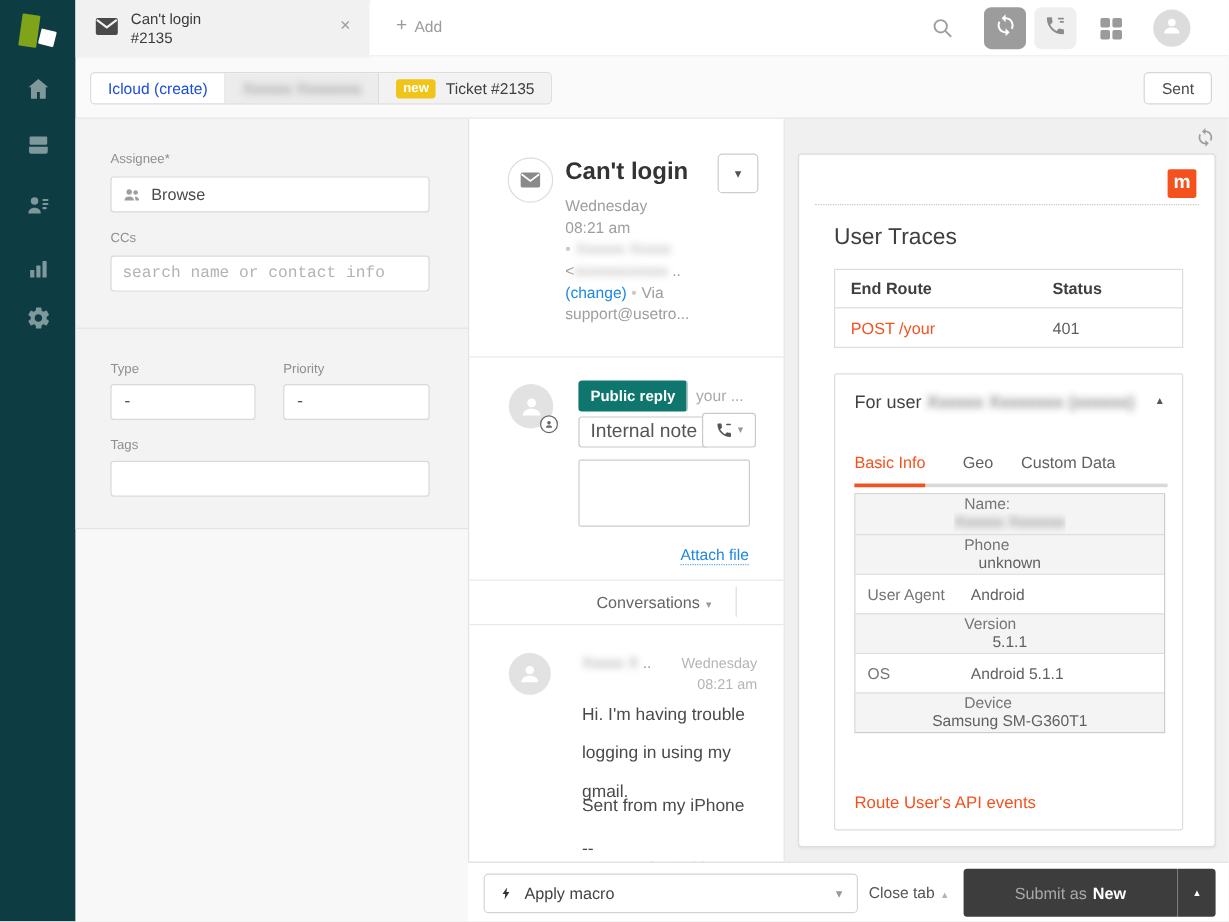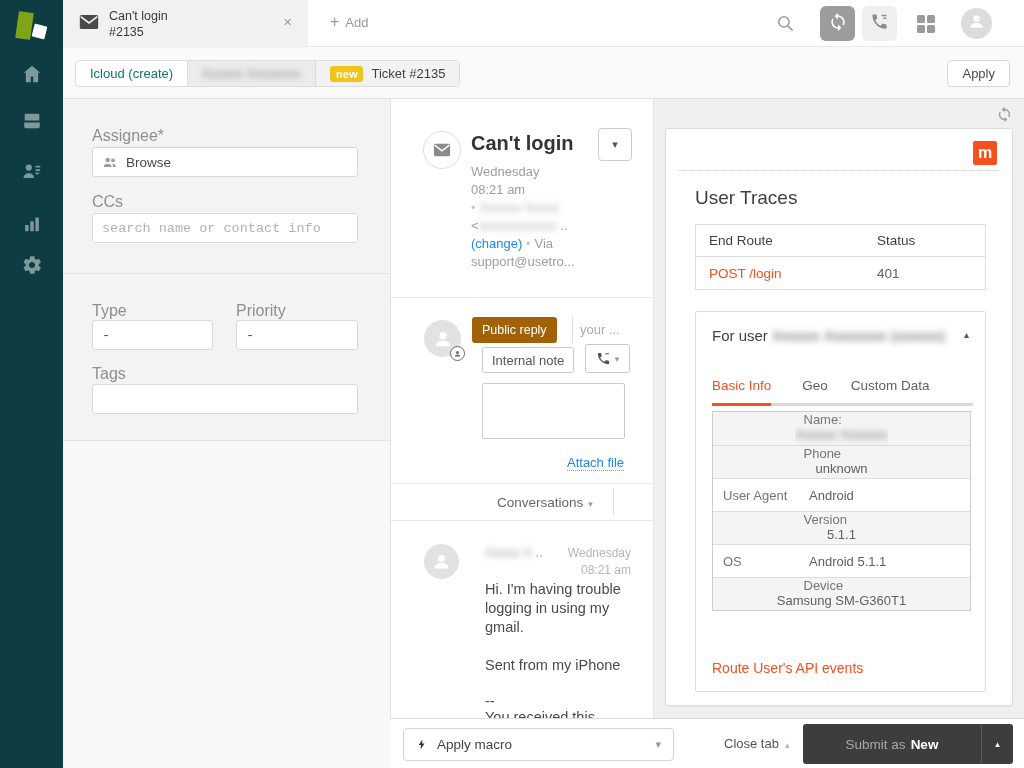--- a/index.html
+++ b/index.html
@@ -36,88 +36,88 @@
   .btn-sync svg { width:20px; height:20px; fill:#fff; }
   .btn-phone { position:absolute; left:554px; top:6px; width:35px; height:35px; background:#efeff0; border-radius:6px; display:flex; align-items:center; justify-content:center; cursor:pointer; }
   .btn-phone svg { width:19px; height:19px; fill:#8c8c8c; }
   .ic-grid { position:absolute; left:609px; top:15px; width:18px; height:18px; display:grid; grid-template-columns:8px 8px; grid-template-rows:8px 8px; gap:2px; cursor:pointer; }
   .ic-grid i { background:#9b9b9b; border-radius:1.5px; }
   .ic-avatar { position:absolute; left:653px; top:8px; width:31px; height:31px; border-radius:50%; background:#dcdcdc; display:flex; align-items:center; justify-content:center; cursor:pointer; }
   .ic-avatar svg { width:19px; height:19px; fill:#fff; }
 
   .crumb-row { position:absolute; left:0; top:48px; width:961px; height:51px; border-bottom:1px solid #e2e2e2; }
   .pills { position:absolute; left:12px; top:12px; height:27px; display:flex; border:1px solid #dcdcdc; border-radius:4px; overflow:hidden; background:#fff; }
-  .pill { display:flex; align-items:center; padding:0 14px; font-size:13px; color:#0f766e; border-right:1px solid #dcdcdc; }
+  .pill { display:flex; align-items:center; padding:0 14px; font-size:13px; color:#1d4ed8; border-right:1px solid #dcdcdc; }
   .pill:last-child { border-right:none; }
   .pill.customer { background:#ececec; color:#7a7a7a; }
   .pill.ticket   { background:#f2f2f2; color:#3f3f3f; }
   .badge-new { background:#f0c419; color:#fff; font-size:11px; font-weight:bold; padding:2px 6px; border-radius:3px; margin-right:8px; line-height:12px; }
   .apps-btn { position:absolute; right:14px; top:12px; height:27px; padding:0 14px; background:#fff; border:1px solid #d6d6d6; border-radius:4px; font-size:13px; color:#4a4a4a; display:flex; align-items:center; cursor:pointer; }
 
   
   .form-panel { position:absolute; left:63px; top:99px; width:327px; height:669px; background:#f8f8f9; }
   .form-upper { position:absolute; left:0; top:0; width:327px; height:342px; background:#f3f3f4; border-bottom:1px solid #e3e3e3; }
   .form-divider { position:absolute; left:0; top:174px; width:327px; border-top:1px solid #e3e3e3; }
-  .flabel { position:absolute; font-size:16px; color:#8f8f8f; }
+  .flabel { position:absolute; font-size:11px; color:#8f8f8f; }
   .finput { position:absolute; background:#fff; border:1px solid #d9d9d9; border-radius:3px; font-size:13.5px; color:#4a4a4a; padding:0 9px; height:30px; font-family:Liberation Mono, monospace; }
   .finput::placeholder { color:#b3b3b3; }
   .assignee-box { position:absolute; left:29px; top:48px; width:266px; height:30px; background:#fff; border:1px solid #d9d9d9; border-radius:3px; display:flex; align-items:center; padding:0 9px; font-size:13.5px; color:#4a4a4a; cursor:pointer; }
   .assignee-box svg { width:16px; height:14px; fill:#9e9e9e; margin-right:8px; }
 
   
   .mid { position:absolute; left:390px; top:99px; width:264px; height:619px; background:#fff; border-left:1px solid #e3e3e3; border-right:1px solid #e3e3e3; overflow:hidden; }
   .t-avatar { position:absolute; left:32px; top:32px; width:38px; height:38px; border:1px solid #ddd; border-radius:50%; display:flex; align-items:center; justify-content:center; color:#8a8a8a; }
   .t-avatar svg { width:18px; height:14px; }
   .t-title { position:absolute; left:80px; top:33px; font-size:20px; font-weight:bold; color:#333; }
   .t-dd { position:absolute; left:207px; top:29px; width:34px; height:33px; border:1px solid #ccc; border-radius:4px; background:#fff; display:flex; align-items:center; justify-content:center; color:#555; font-size:11px; cursor:pointer; }
   .t-meta { position:absolute; left:80px; top:64px; width:172px; font-size:13px; color:#9e9e9e; line-height:18px; }
   .t-meta .dot { color:#c9c9c9; margin:0 4px 0 0; }
   .link-blue { color:#1e88e5; cursor:pointer; }
   .mid-sep1 { position:absolute; left:0; top:198px; width:264px; border-top:1px solid #e8e8e8; }
 
   .r-avatar { position:absolute; left:33px; top:221px; width:37px; height:37px; border-radius:50%; background:#e2e2e2; display:flex; align-items:center; justify-content:center; }
   .r-avatar svg { width:22px; height:22px; fill:#fff; }
   .r-badge { position:absolute; left:59px; top:247px; width:15px; height:15px; border-radius:50%; background:#fff; border:1px solid #666; display:flex; align-items:center; justify-content:center; }
   .r-badge svg { width:9px; height:9px; fill:#666; }
-  .btn-public { position:absolute; left:81px; top:218px; height:26px; padding:0 10px; background:#a16207; color:#fff; font-size:12.5px; font-weight:normal; border-radius:3px; display:flex; align-items:center; cursor:pointer; }
+  .btn-public { position:absolute; left:91px; top:218px; height:26px; padding:0 10px; background:#0f766e; color:#fff; font-size:12.5px; font-weight:bold; border-radius:3px; display:flex; align-items:center; cursor:pointer; }
   .vline1 { position:absolute; left:181px; top:218px; height:26px; border-left:1px solid #ddd; }
   .your-txt { position:absolute; left:189px; top:223px; color:#aaa; font-size:13px; white-space:nowrap; }
-  .btn-note { position:absolute; left:91px; top:248px; height:26px; padding:0 9px; background:#fff; color:#555; font-size:13px; border:1px solid #c9c9c9; border-radius:3px; display:flex; align-items:center; cursor:pointer; }
+  .btn-note { position:absolute; left:91px; top:248px; height:26px; padding:0 9px; background:#fff; color:#555; font-size:16px; border:1px solid #c9c9c9; border-radius:3px; display:flex; align-items:center; cursor:pointer; }
   .btn-calldd { position:absolute; left:194px; top:245px; width:45px; height:29px; background:#fff; border:1px solid #c9c9c9; border-radius:3px; display:flex; align-items:center; justify-content:center; gap:4px; cursor:pointer; }
   .btn-calldd svg { width:15px; height:15px; fill:#555; }
   .btn-calldd .car { font-size:9px; color:#999; }
   .reply-ta { position:absolute; left:91px; top:284px; width:143px; height:56px; border:1px solid #ccc; border-radius:2px; resize:none; font-family:inherit; font-size:13px; padding:4px; }
   .attach { position:absolute; left:176px; top:356px; font-size:13px; color:#1e88e5; border-bottom:1px dotted #64a9e0; cursor:pointer; }
   .conv-sep-top { position:absolute; left:0; top:384px; width:264px; border-top:1px solid #e8e8e8; }
   .conv-row { position:absolute; left:106px; top:396px; font-size:13.5px; color:#666; cursor:pointer; }
   .conv-row .car { font-size:9px; color:#999; margin-left:5px; }
   .conv-vline { position:absolute; left:222px; top:390px; height:25px; border-left:1px solid #ddd; }
   .conv-sep-bot { position:absolute; left:0; top:421px; width:264px; border-top:1px solid #e8e8e8; }
 
   .m-avatar { position:absolute; left:33px; top:445px; width:35px; height:35px; border-radius:50%; background:#e2e2e2; display:flex; align-items:center; justify-content:center; }
   .m-avatar svg { width:21px; height:21px; fill:#fff; }
   .m-author { position:absolute; left:94px; top:446px; font-size:13px; color:#8d8d8d; }
   .m-author .sfx { color:#9e9e9e; }
   .m-meta { position:absolute; right:22px; top:446px; width:82px; text-align:right; font-size:12px; color:#b5b5b5; line-height:17px; }
-  .mp { position:absolute; left:94px; width:152px; font-size:14.5px; color:#4a4a4a; line-height:19px; }
+  .mp { position:absolute; left:94px; width:152px; font-size:14.5px; color:#4a4a4a; line-height:32px; }
 
   
   .right { position:absolute; left:654px; top:99px; width:370px; height:619px; background:#f0f0f1; }
   .r-refresh { position:absolute; right:11px; top:7px; width:17px; height:17px; color:#9e9e9e; cursor:pointer; }
   .r-refresh svg { width:17px; height:17px; fill:#9e9e9e; }
   .card { position:absolute; left:11px; top:29px; width:348px; height:578px; background:#fff; border:1px solid #ddd; border-radius:3px; box-shadow:0 1px 2px rgba(0,0,0,.05); }
   .m-logo { position:absolute; right:15px; top:12px; width:24px; height:24px; background:#f4511e; border-radius:2px; color:#fff; font-weight:bold; font-size:16px; display:flex; align-items:center; justify-content:center; line-height:1; }
   .card-dotted { position:absolute; left:13px; right:13px; top:41px; border-top:1px dotted #c6c6c6; }
   .ut-title { position:absolute; left:29px; top:58px; font-size:19px; color:#3f3f3f; }
   .ut-table { position:absolute; left:29px; top:95px; width:291px; border:1px solid #ddd; font-size:13.5px; }
   .ut-tr { display:flex; height:31px; align-items:center; }
   .ut-tr.data { border-top:1px solid #ddd; height:33px; }
   .ut-c1 { width:179px; padding-left:13px; }
   .ut-c2 { flex:1; padding-left:2px; }
-  .ut-head { font-weight:normal; color:#3f3f3f; }
+  .ut-head { font-weight:bold; color:#3f3f3f; }
   .orange-link { color:#f4511e; cursor:pointer; }
   .ut-status { color:#616161; }
 
   .ucard { position:absolute; left:29px; top:182px; width:291px; height:381px; border:1px solid #ddd; border-radius:2px; background:#fff; }
   .ucard-head { position:absolute; left:0; top:0; right:0; height:46px; display:flex; align-items:center; padding:0 16px; font-size:15px; color:#424242; }
   .ucard-head .caret { position:absolute; right:16px; top:17px; font-size:10px; color:#555; cursor:pointer; }
   .tabs { position:absolute; left:16px; top:66px; right:12px; display:flex; border-bottom:3px solid #d9d9d9; }
   .tabs .tb { font-size:13.5px; padding-bottom:10px; color:#616161; cursor:pointer; margin-bottom:-3px; }
   .tabs .tb.active { color:#f4511e; border-bottom:3px solid #f4511e; }
   .tabs .tb1 { margin-right:31px; }
@@ -125,21 +125,21 @@
   .info-table { position:absolute; left:16px; top:99px; width:259px; border:1px solid #ccc; font-size:13px; }
   .it-row { display:flex; height:33px; align-items:center; border-top:1px solid #ddd; background:#fff; }
   .it-row:first-child { border-top:none; }
   .it-row.odd { background:#f4f4f4;flex-direction:column; }
   .it-l { width:96px; padding-left:10px; color:#757575; }
   .it-v { flex:1; color:#616161; white-space:nowrap; overflow:hidden; }
   .api-link { position:absolute; left:16px; top:348px; font-size:14px; color:#f4511e; cursor:pointer; }
 
   
   .footer { position:absolute; left:390px; top:718px; width:634px; height:50px; background:#fff; border-top:1px solid #ddd; }
-  .macro { position:absolute; left:13px; top:9px; width:271px; height:33px; border:1px solid #d4d4d4; border-radius:4px; background:#fff; display:flex; align-items:center; padding:0 12px; cursor:pointer; }
+  .macro { position:absolute; left:13px; top:9px; width:312px; height:33px; border:1px solid #d4d4d4; border-radius:4px; background:#fff; display:flex; align-items:center; padding:0 12px; cursor:pointer; }
   .macro svg { width:12px; height:15px; fill:#333; }
   .macro .lbl { font-size:13.5px; color:#444; margin-left:9px; }
   .macro .car { margin-left:auto; color:#999; font-size:11px; }
   .closetab { position:absolute; left:334px; top:17px; font-size:13px; color:#555; cursor:pointer; }
   .closetab .car { color:#b3b3b3; font-size:9px; margin-left:6px; }
   .submit { position:absolute; left:413px; top:5px; width:178px; height:40px; background:#3d3d3d; border-radius:3px 0 0 3px; display:flex; align-items:center; justify-content:center; font-size:13.5px; cursor:pointer; }
   .submit .pre { color:#a8a8a8; margin-right:5px; }
   .submit .st  { color:#fff; font-weight:bold; }
   .submit-car { position:absolute; left:591px; top:5px; width:32px; height:40px; background:#3d3d3d; border-left:1px solid #5a5a5a; border-radius:0 3px 3px 0; display:flex; align-items:center; justify-content:center; color:#fff; font-size:9px; cursor:pointer; }
 </style>
@@ -239,21 +239,21 @@
       <div class="pills">
         <div class="pill">Icloud (create)</div>
         <div class="pill customer">
             <span class="blur">Xxxxxx Xxxxxxxx</span>
           </div>
         <div class="pill ticket">
           <span class="badge-new">new</span>
           <span>Ticket #2135</span>
         </div>
       </div>
-      <div class="apps-btn">Apply</div>
+      <div class="apps-btn">Sent</div>
     </div>
   </div>
 
   <div class="form-panel">
     <div class="form-upper">
       <div class="flabel" style="left:29px;top:28px">Assignee*</div>
       <div class="assignee-box">
         <svg viewBox="0 0 24 20">
             <circle cx="8.5" cy="7" r="3.4"></circle>
             <path d="M2.5 17.5c0-3 2.7-4.8 6-4.8s6 1.8 6 4.8z"></path>
@@ -358,21 +358,21 @@
       <div class="m-logo">m</div>
       <div class="card-dotted"></div>
       <div class="ut-title">User Traces</div>
 
       <div class="ut-table">
         <div class="ut-tr ut-head">
           <div class="ut-c1">End Route</div>
           <div class="ut-c2">Status</div>
         </div>
         <div class="ut-tr data">
-          <div class="ut-c1 orange-link">POST /login</div>
+          <div class="ut-c1 orange-link">POST /your</div>
           <div class="ut-c2 ut-status">401</div>
         </div>
       </div>
 
       <div class="ucard">
         <div class="ucard-head">
           <span>For user</span>&nbsp;
           <span class="blur">Xxxxxx Xxxxxxxx (xxxxxx)</span>
           <span class="caret">▴</span>
         </div>

